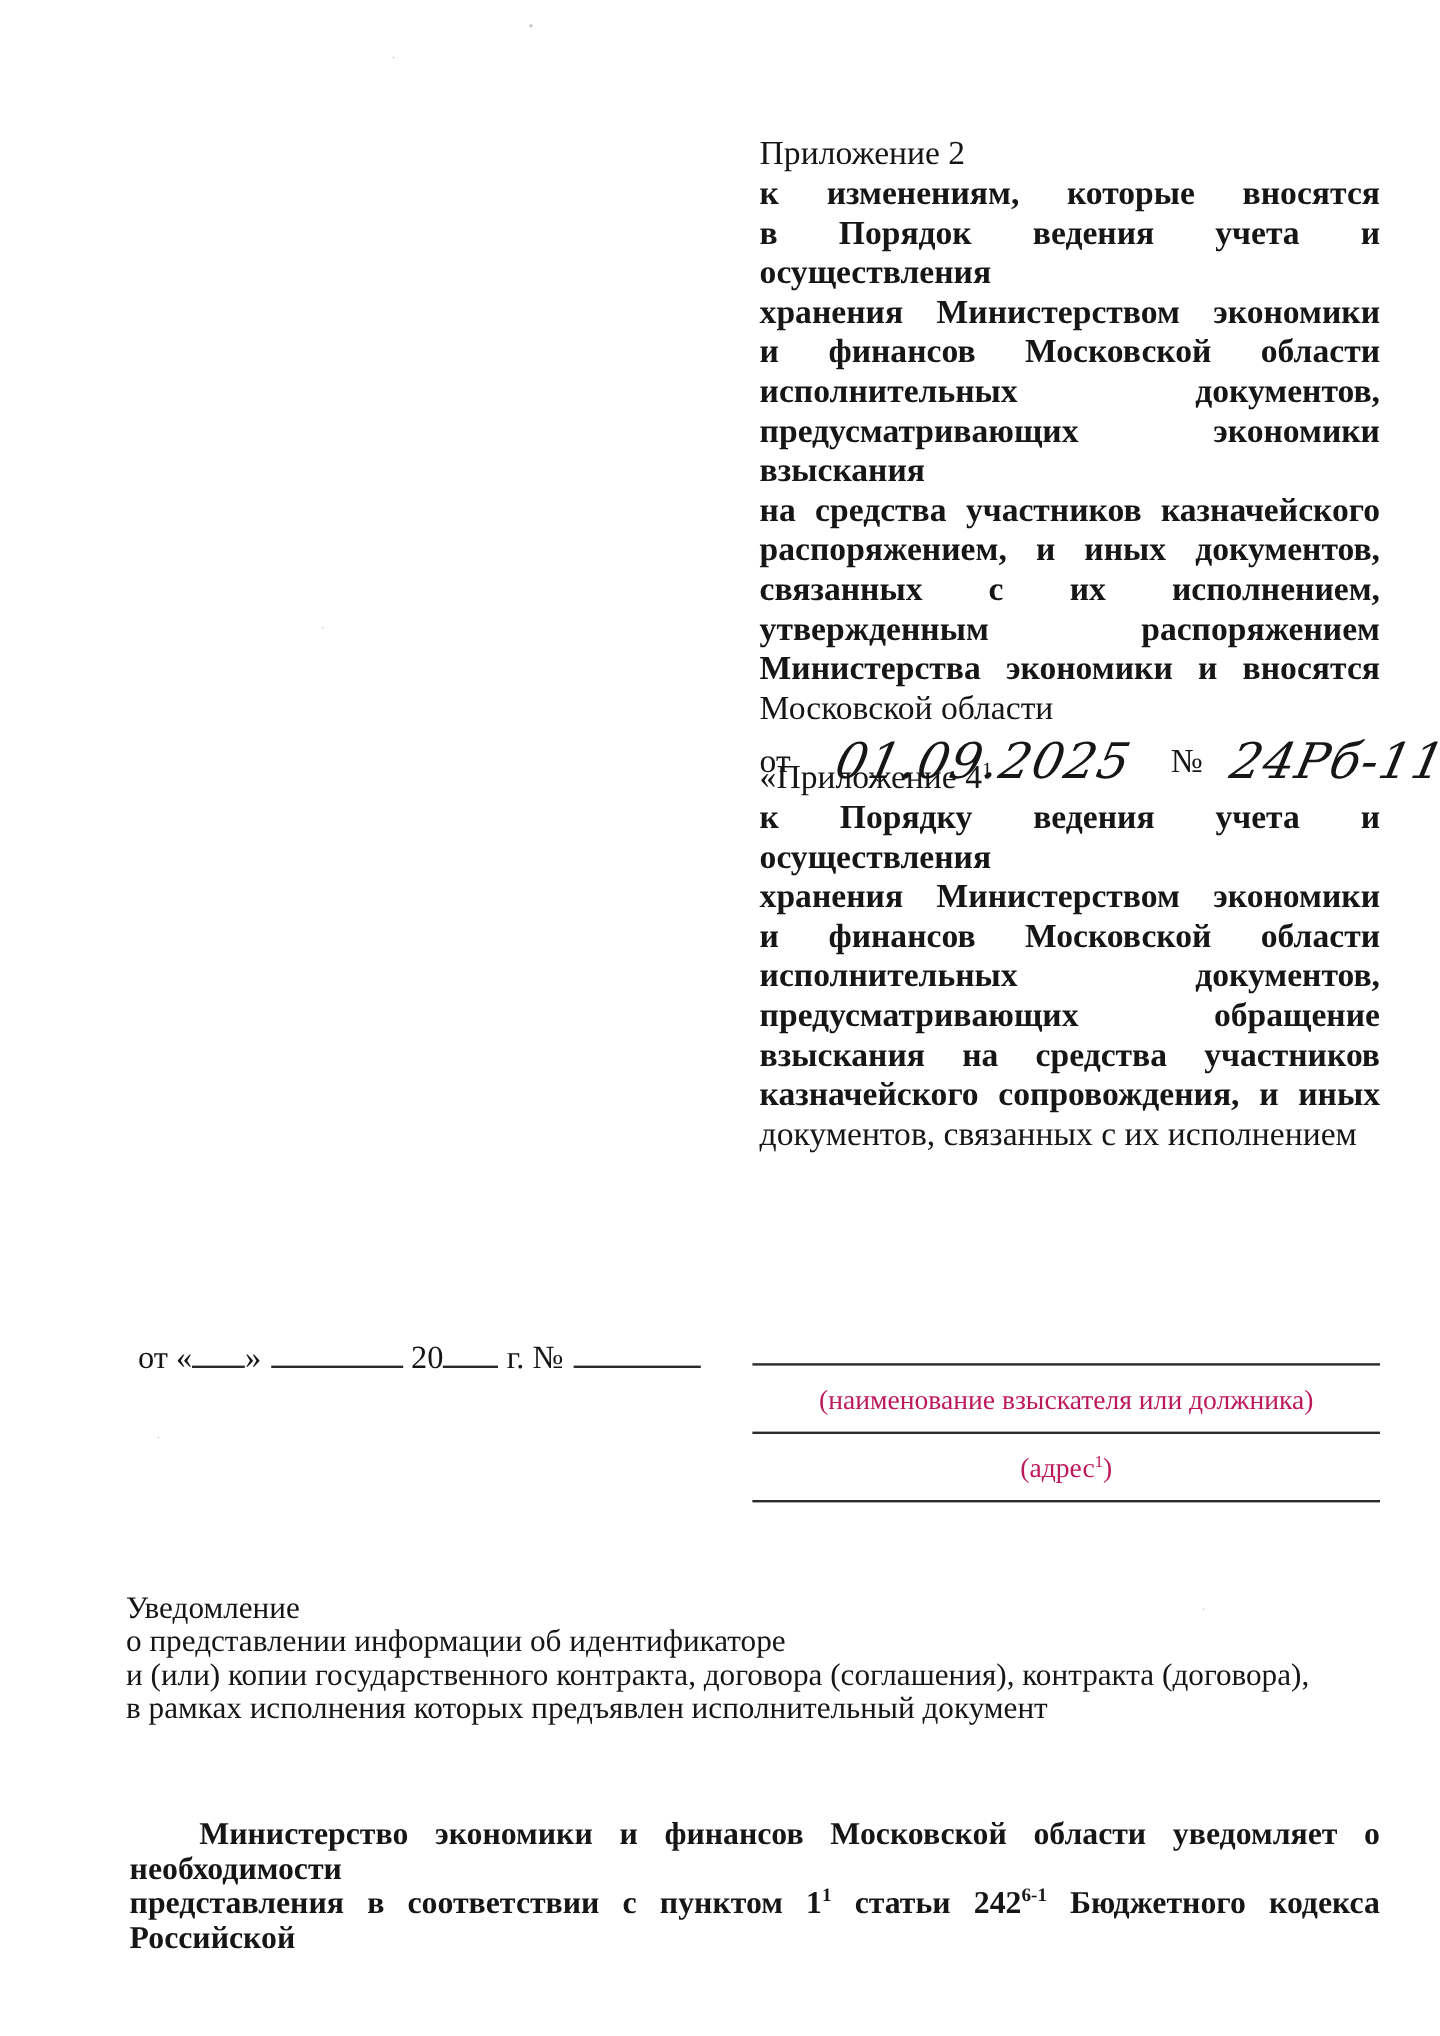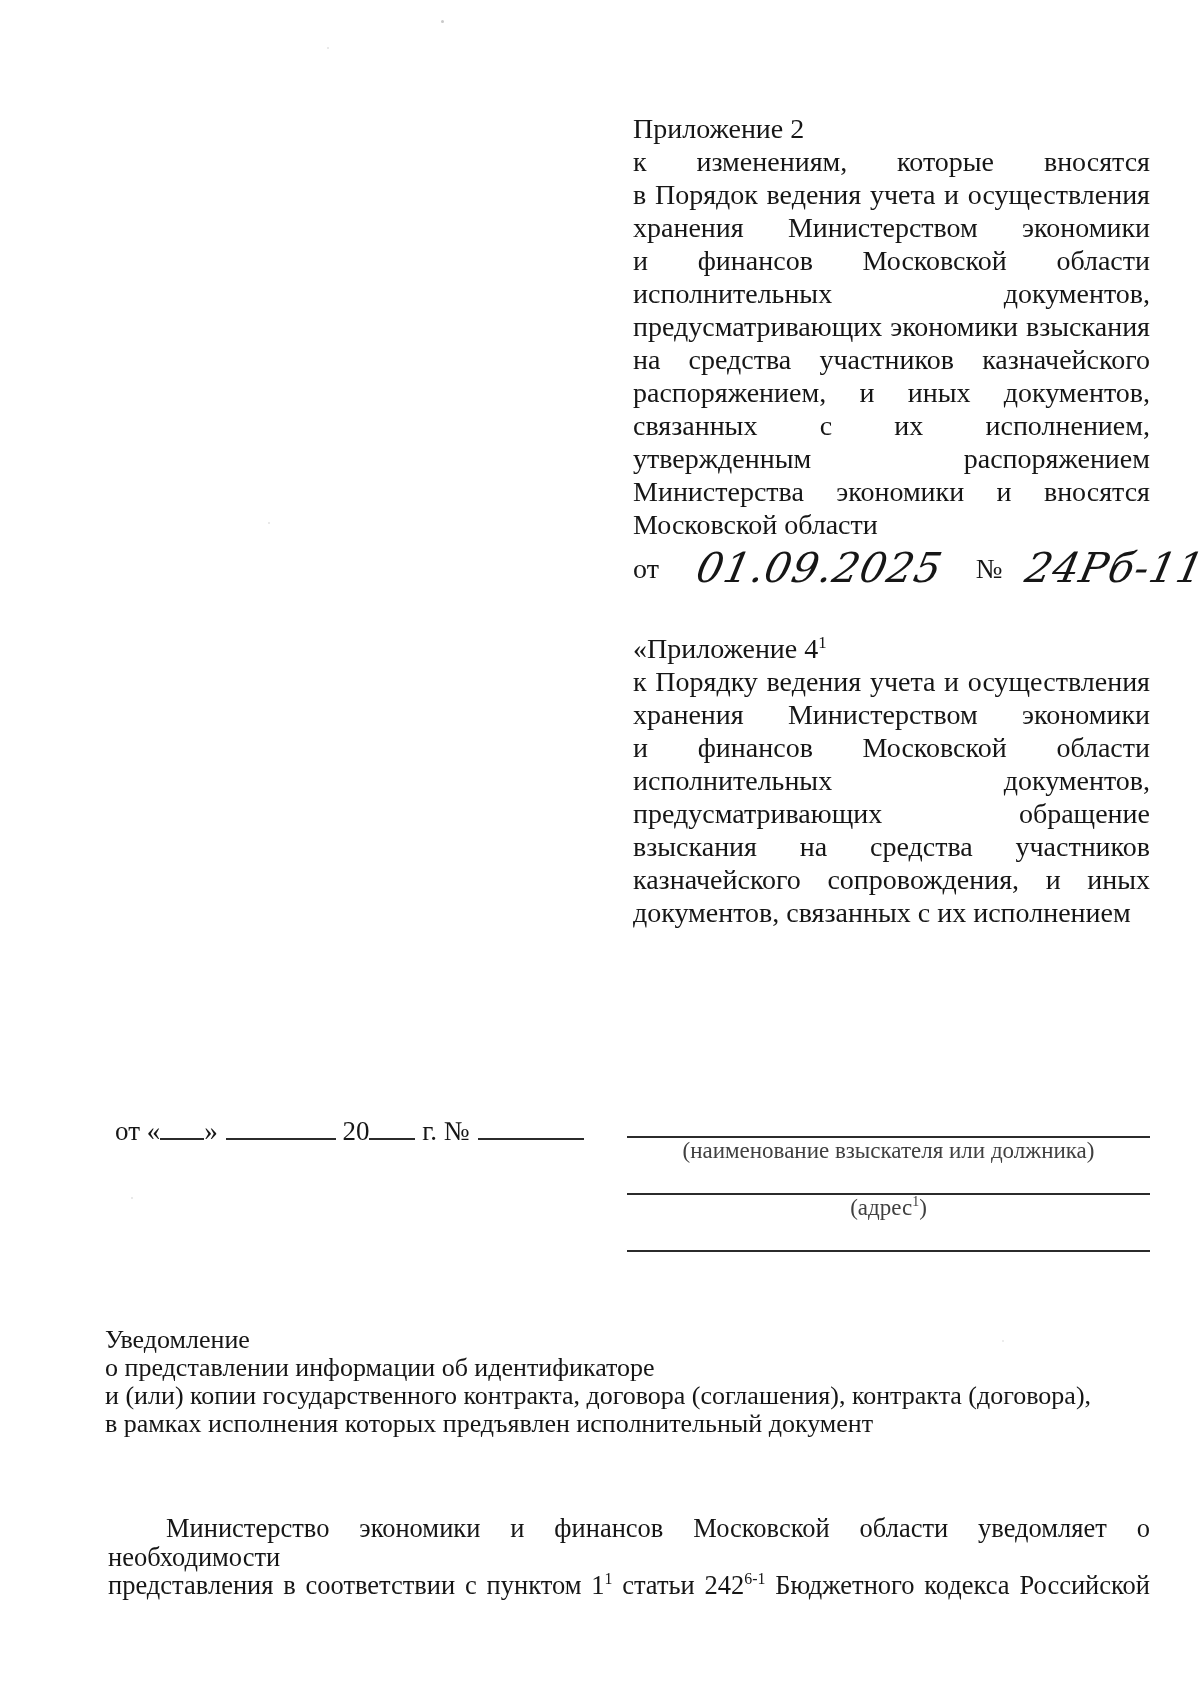--- a/index.html
+++ b/index.html
@@ -11,21 +11,21 @@
     background:#ffffff;
     color:#161616;
     font-family:"Liberation Serif","DejaVu Serif",serif;
     overflow:hidden;
   }
   
   .apx{position:absolute;left:633px;width:517px;font-size:28px;line-height:33px;}
   .apx1{top:112px;}
   .apx2{top:632px;}
   .line{white-space:nowrap;}
-  .line.j{white-space:normal;text-align:justify;text-align-last:justify;}
+  .line.j{white-space:normal;text-align:justify;text-align-last:justify;font-weight:bold;}
   sup{font-size:60%;line-height:0;vertical-align:super;}
   
   .hw-row{display:flex;align-items:center;margin-top:4px;height:46px;}
   .hw{
     font-family:"DejaVu Serif",serif;
     font-style:italic;
     font-size:41px;
     letter-spacing:1px;
     display:inline-block;
     transform:skewX(-12deg);
@@ -41,21 +41,21 @@
   }
   .blank{display:inline-block;border-bottom:2px solid #2b2b2b;height:1.05em;vertical-align:baseline;}
   .b1{width:44px;}
   .b2{width:110px;margin-left:8px;}
   .b3{width:46px;}
   .b4{width:106px;margin-left:8px;}
   
   .fields{position:absolute;left:627px;top:1136px;width:523px;}
   .field{position:relative;}
   .rule{border-top:2px solid #2b2b2b;width:100%;}
-  .caption{text-align:center;font-size:23px;line-height:26px;padding-top:0;color:#404040;}
+  .caption{text-align:center;font-size:23px;line-height:26px;padding-top:16px;color:#be185d;}
   .field-1{height:57px;}
   .field-2{height:57px;}
   
   .title{
     position:absolute;left:105px;top:1326px;width:1050px;
     font-size:26px;line-height:28px;text-align:left;
   }
   
   .bodyp{
     position:absolute;left:108px;top:1514px;width:1042px;

